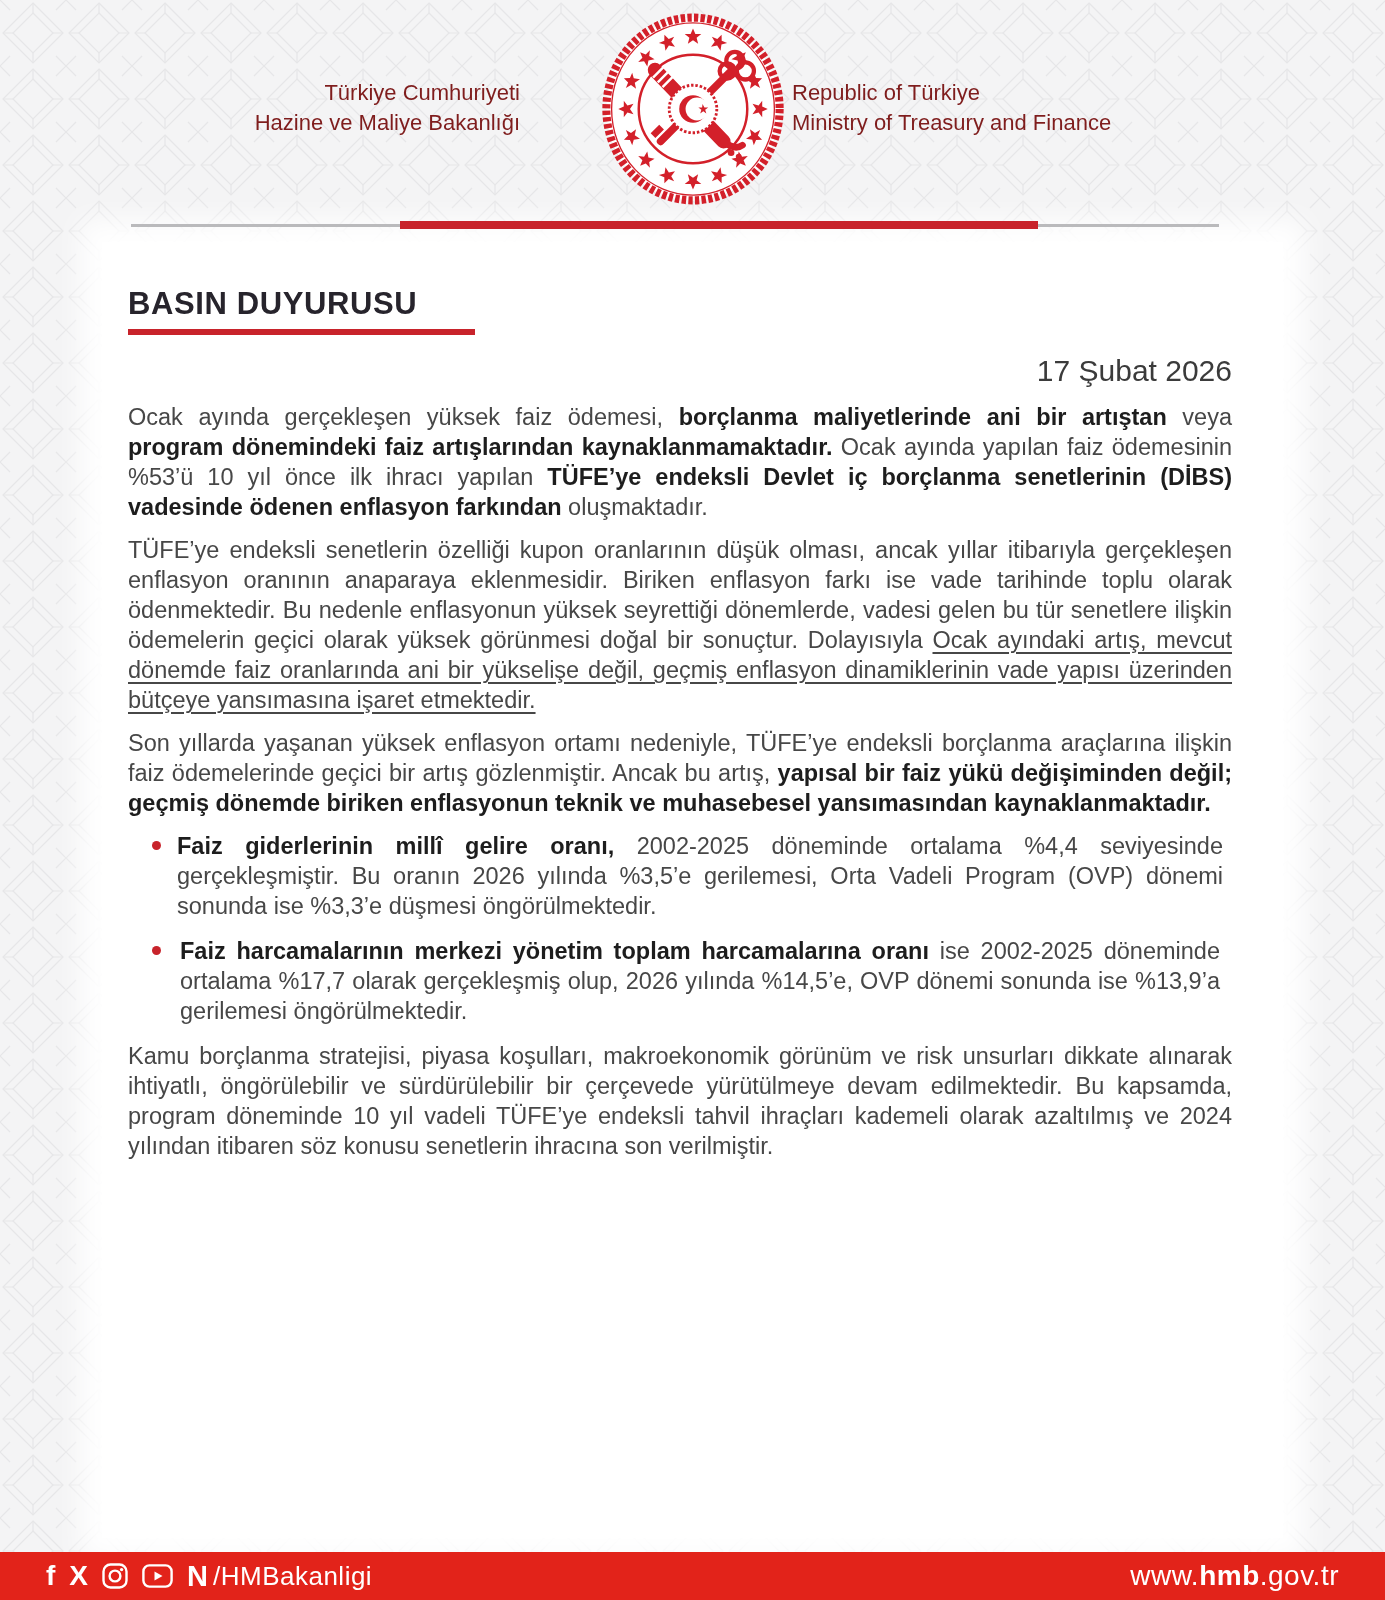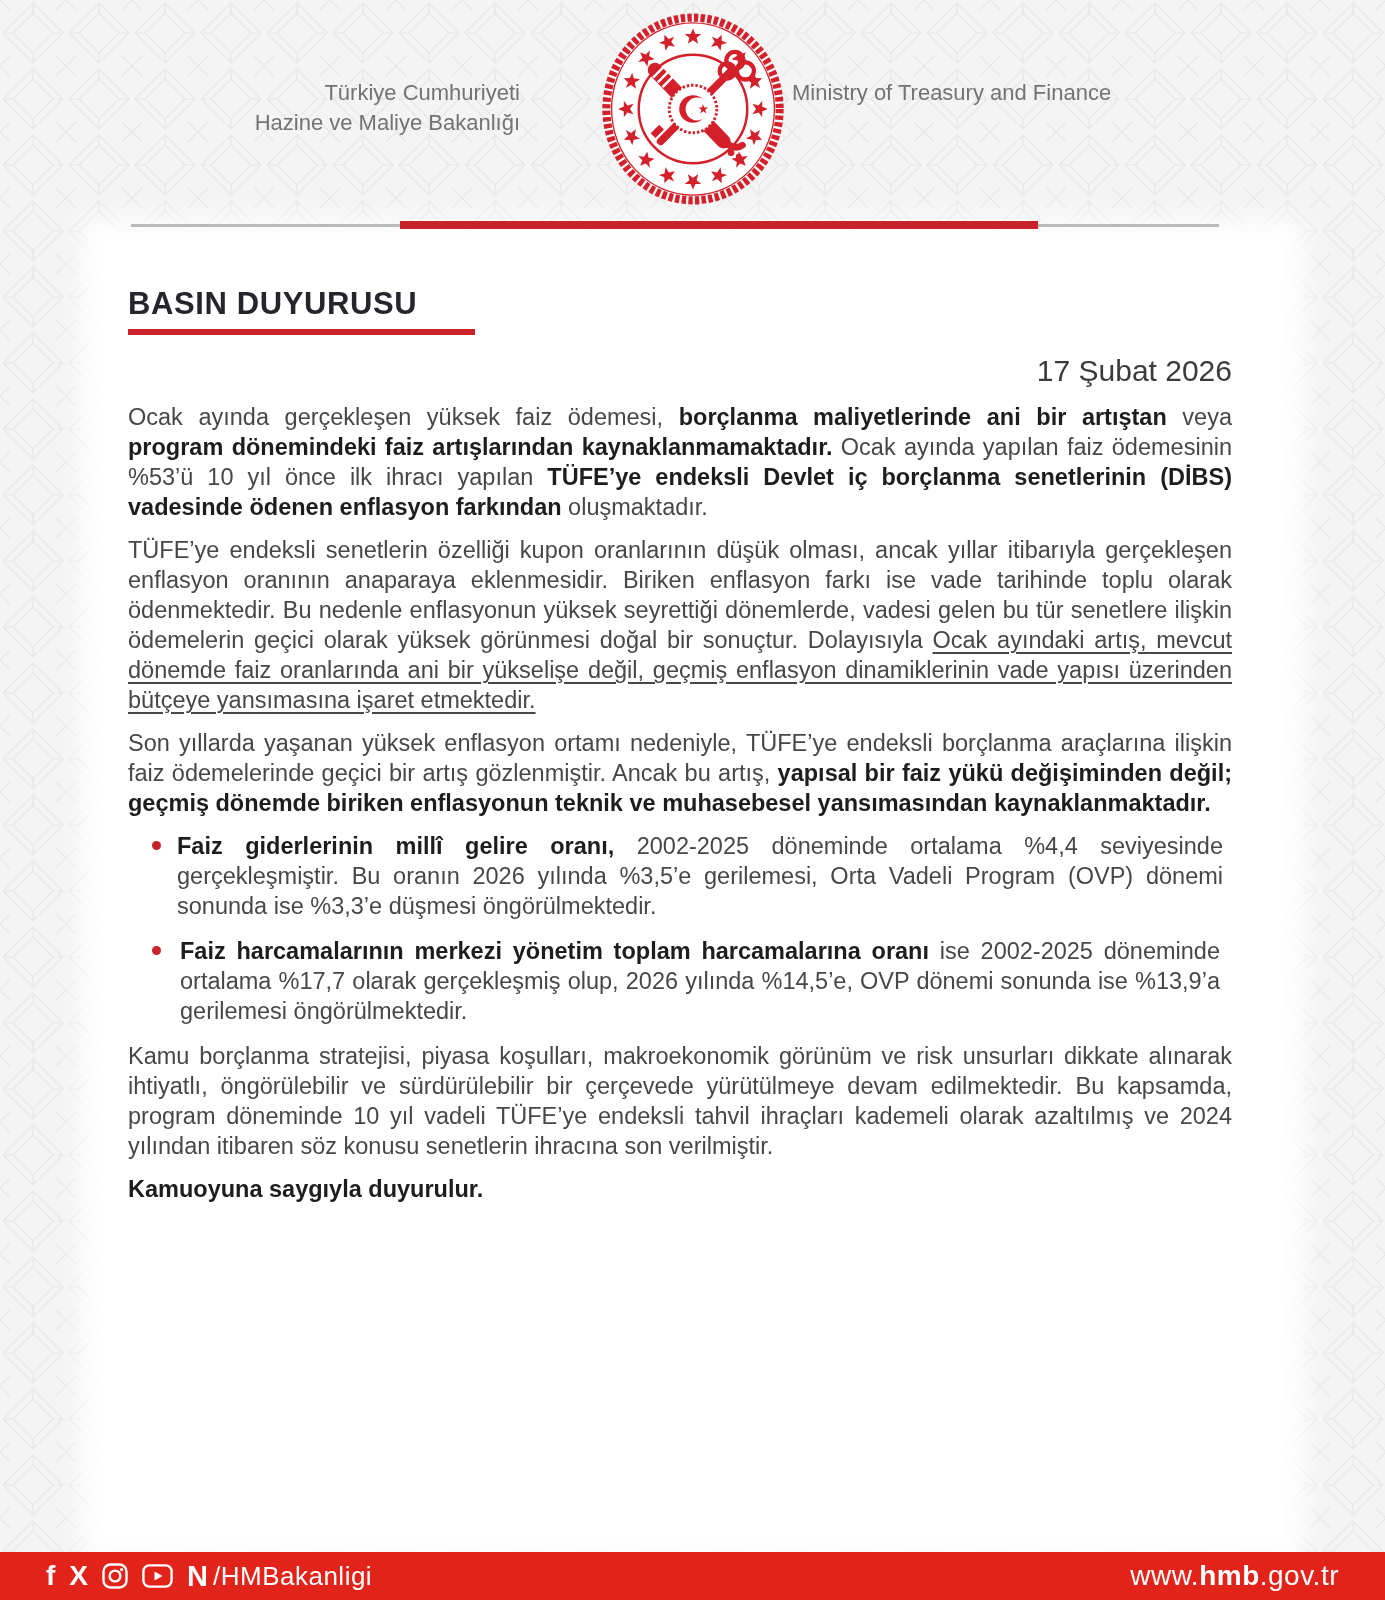--- a/index.html
+++ b/index.html
@@ -12,21 +12,21 @@
     -webkit-font-smoothing:antialiased;
   }
   .bg-pattern { position:absolute; left:0; top:0; width:1385px; height:1600px; z-index:0; }
   .sheet {
     position:absolute; left:102px; top:242px; right:102px; bottom:62px;
     background:#ffffff;
     box-shadow:0 0 26px 22px rgba(255,255,255,.97);
     z-index:1;
   }
   
-  .org-block { position:absolute; top:78px; z-index:2; color:#737373; font-size:22px; line-height:30px; font-weight:500; }
+  .org-block { position:absolute; top:78px; z-index:2; color:#7f1d1d; font-size:22px; line-height:30px; font-weight:500; }
   .org-tr { right:865px; text-align:right; }
   .org-en { left:792px; text-align:left; }
   .emblem { position:absolute; left:50%; transform:translateX(-50%); top:10px; width:192px; height:198px; z-index:2; }
   .divider-gray { position:absolute; left:131px; top:224px; width:1088px; height:3px; background:#bababc; z-index:2; }
   .divider-red  { position:absolute; left:400px; top:221px; width:638px; height:8px; background:#c8232b; z-index:3; }
   
   .title { position:absolute; left:128px; top:286px; z-index:2; font-size:31px; font-weight:bold; letter-spacing:.6px; color:#27242c; }
   .title-underline { position:absolute; left:128px; top:329px; width:347px; height:6px; background:#c8232b; z-index:2; }
   .date-row { position:absolute; left:128px; top:354px; width:1104px; text-align:right; z-index:2; font-size:30px; color:#3b3b3b; }
   
@@ -73,20 +73,21 @@
   <rect width="1385" height="1600" fill="url(#geo)"></rect>
 </svg>
 
 <div class="sheet"></div>
 
 <div class="org-block org-tr">
   <div>Türkiye Cumhuriyeti</div>
   <div>Hazine ve Maliye Bakanlığı</div>
 </div>
 <div class="org-block org-en">
+  <div>Republic of Türkiye</div>
   <div>Ministry of Treasury and Finance</div>
 </div>
 
 <svg class="emblem" viewBox="-100 -104 200 208" xmlns="http://www.w3.org/2000/svg">
   <defs>
     <path id="star5" d="M0,-8.5 L2.5,-2.7 L8.7,-2.7 L3.8,1.1 L5.4,7.5 L0,3.8 L-5.4,7.5 L-3.8,1.1 L-8.7,-2.7 L-2.5,-2.7 Z"></path>
   </defs>
   <ellipse rx="91" ry="96" fill="#ffffff" stroke="#d3202a" stroke-width="8.5" stroke-dasharray="4.6 2.4"></ellipse>
   <ellipse rx="85.5" ry="90.5" fill="none" stroke="#d3202a" stroke-width="1.4"></ellipse>
   <circle r="57" fill="none" stroke="#d3202a" stroke-width="2.6"></circle>
@@ -151,21 +152,20 @@
       <p style="margin:9px"><span class="b">Faiz giderlerinin millî gelire oranı,</span><span> 2002-2025 döneminde ortalama %4,4 seviyesinde gerçekleşmiştir. Bu oranın 2026 yılında %3,5’e gerilemesi, Orta Vadeli Program (OVP) dönemi sonunda ise %3,3’e düşmesi öngörülmektedir.</span></p>
     </div>
     <div class="bullet">
       <span class="dot"></span>
       <p style="margin:12px"><span class="b">Faiz harcamalarının merkezi yönetim toplam harcamalarına oranı</span><span> ise 2002-2025 döneminde ortalama %17,7 olarak gerçekleşmiş olup, 2026 yılında %14,5’e, OVP dönemi sonunda ise %13,9’a gerilemesi öngörülmektedir.</span></p>
     </div>
   </div>
 
   <p><span>Kamu borçlanma stratejisi, piyasa koşulları, makroekonomik görünüm ve risk unsurları dikkate alınarak ihtiyatlı, öngörülebilir ve sürdürülebilir bir çerçevede yürütülmeye devam edilmektedir. Bu kapsamda, program döneminde 10 yıl vadeli TÜFE’ye endeksli tahvil ihraçları kademeli olarak azaltılmış ve 2024 yılından itibaren söz konusu senetlerin ihracına son verilmiştir.</span></p>
 
-  <p class="closing">Kamuoyuna saygıyla duyurulur.</p>
 </div>
 
 <div class="footer">
   <div class="socials">
     <span class="txt-icon">f</span>
     <span class="txt-icon">X</span>
     <svg class="social" width="26" height="26" viewBox="0 0 26 26" xmlns="http://www.w3.org/2000/svg">
       <rect x="1.5" y="1.5" width="23" height="23" rx="7" fill="none" stroke="#ffffff" stroke-width="2.4"></rect>
       <circle cx="13" cy="13" r="5.4" fill="none" stroke="#ffffff" stroke-width="2.4"></circle>
       <circle cx="19.6" cy="6.6" r="1.7" fill="#ffffff"></circle>

